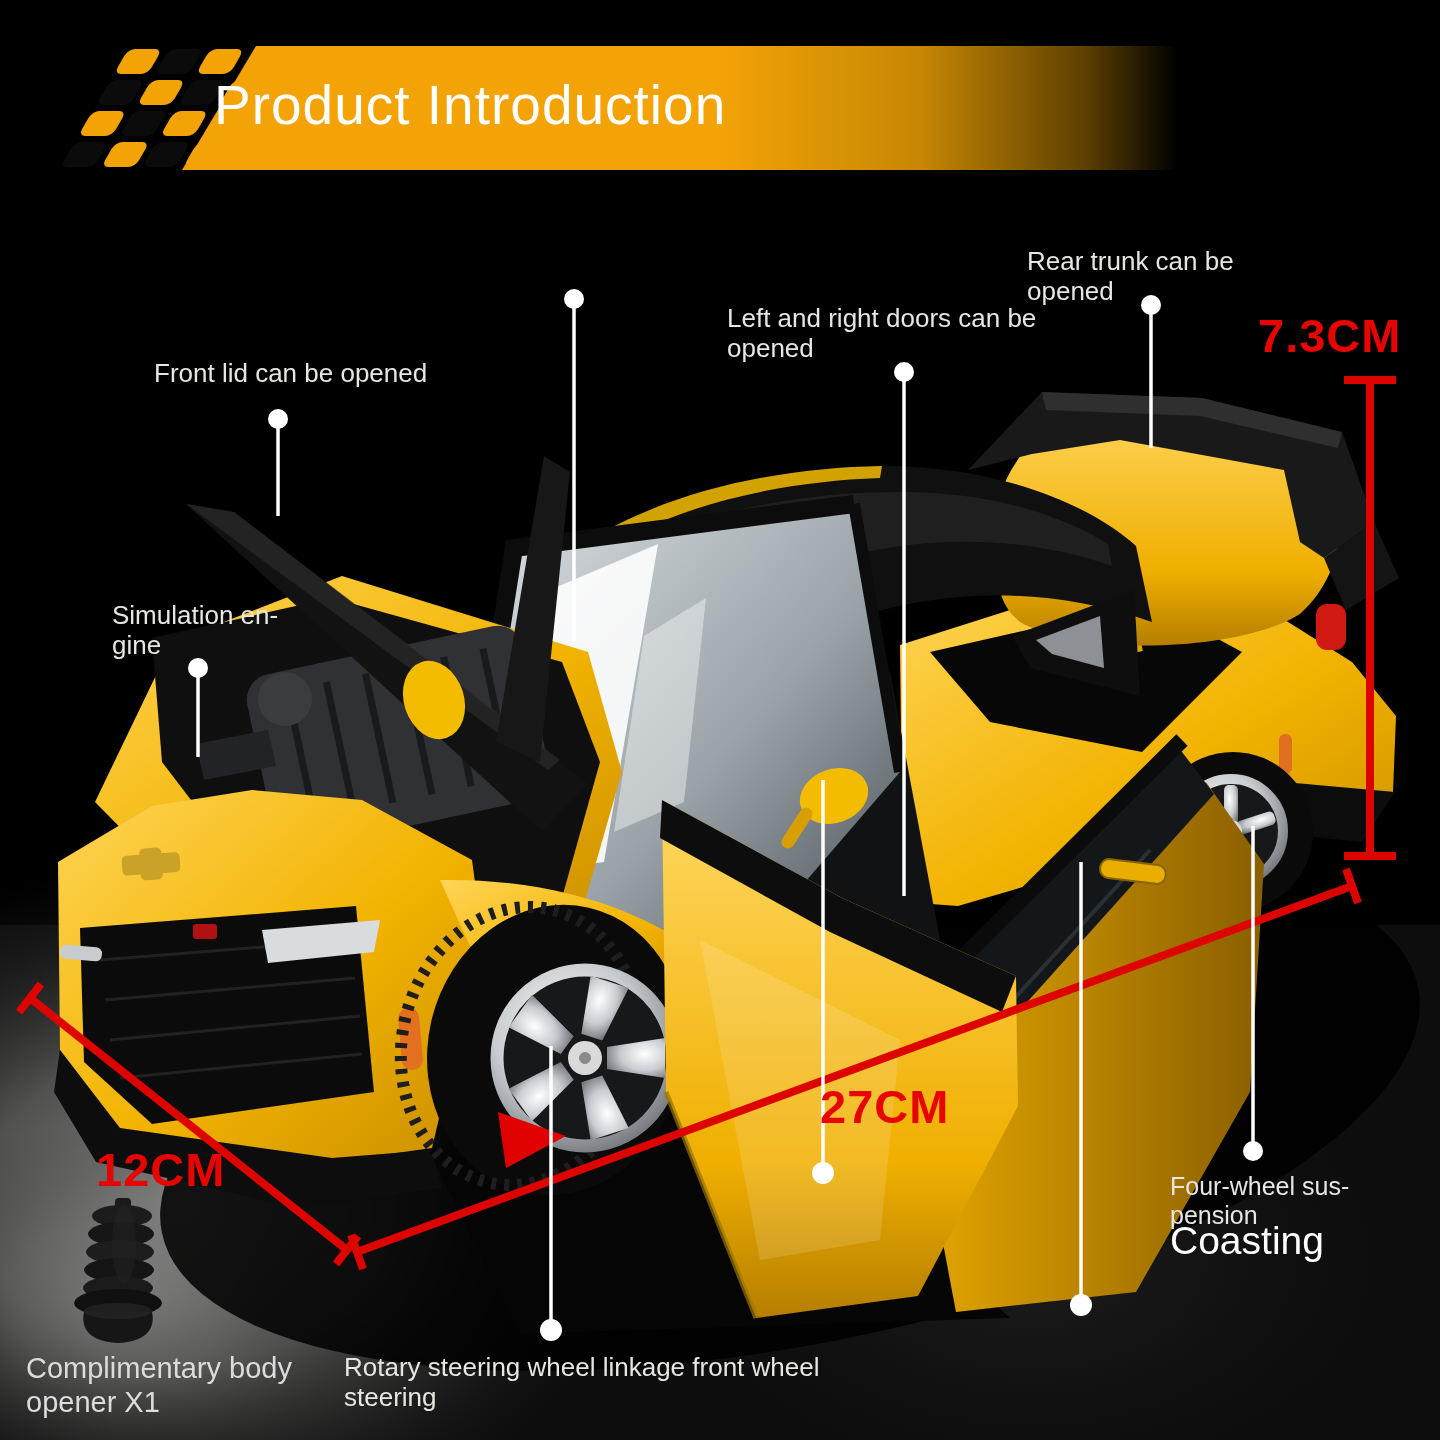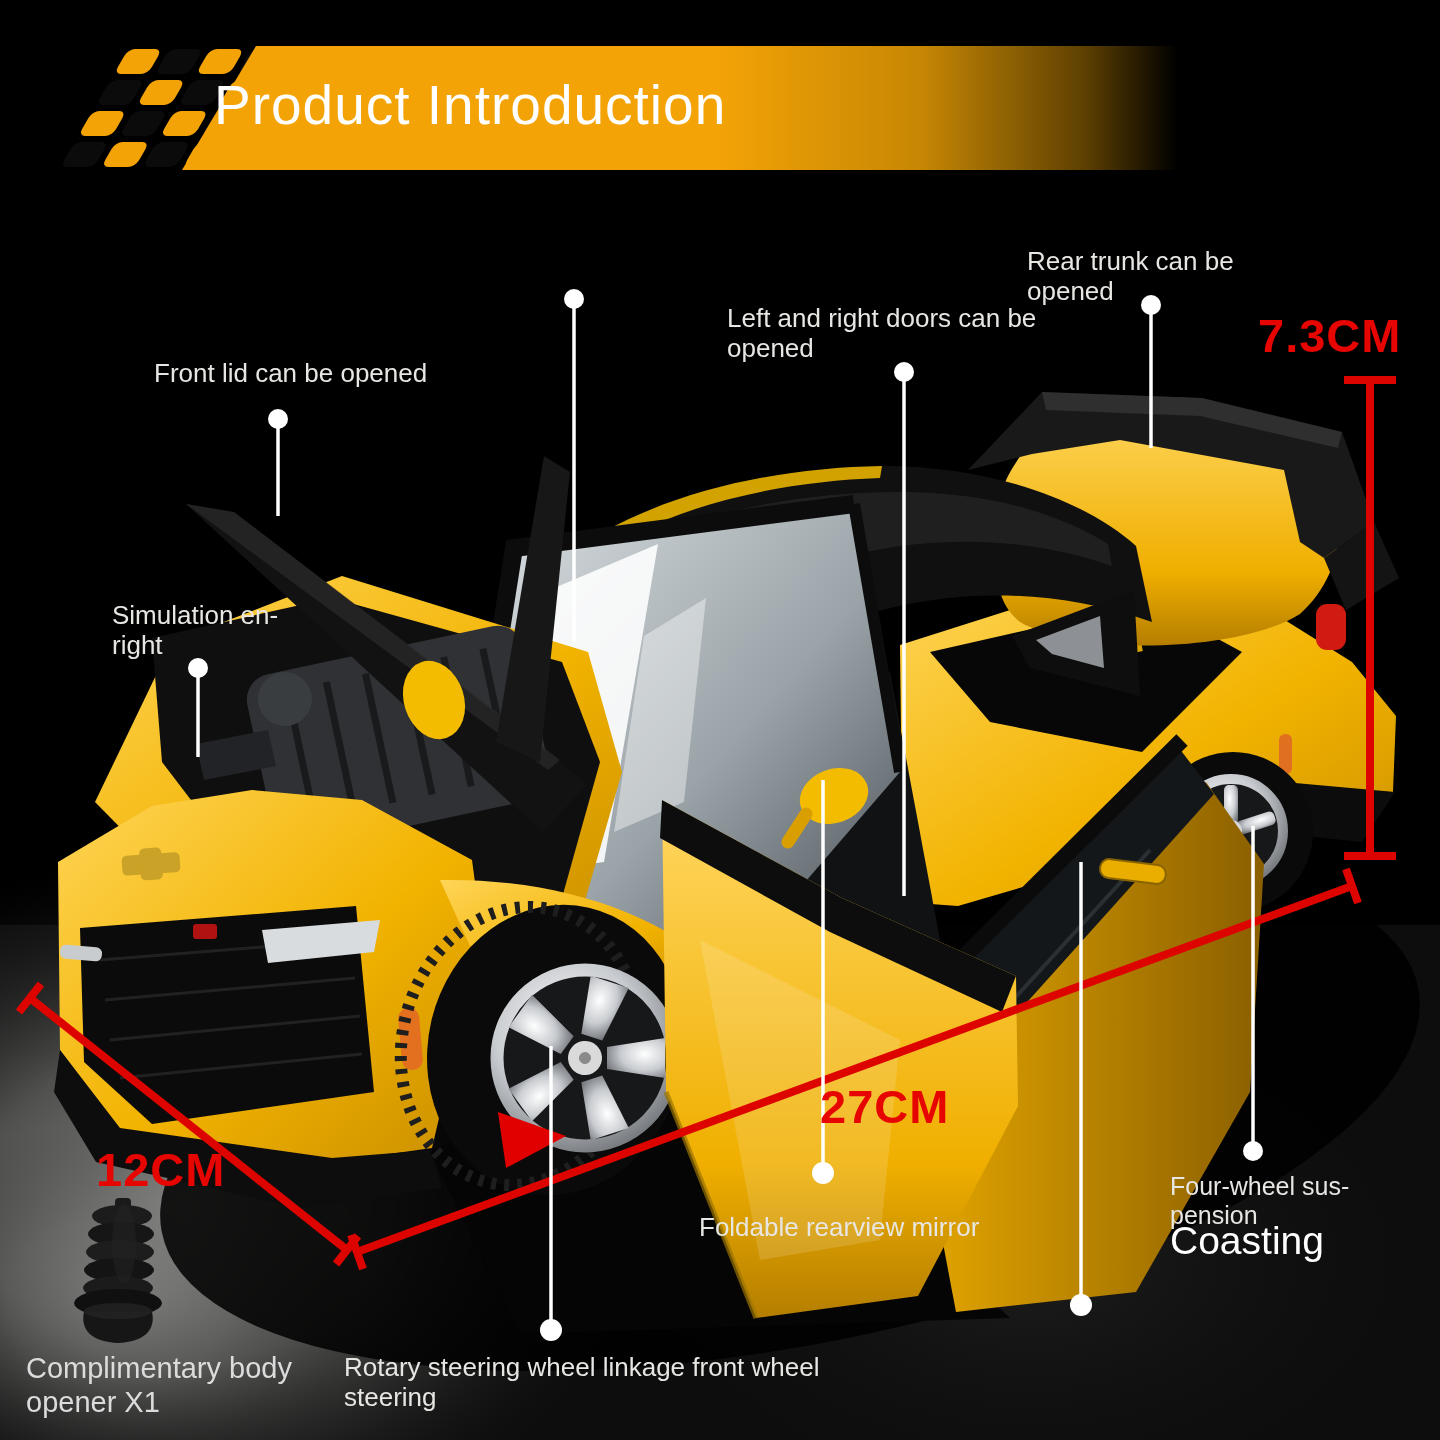--- a/index.html
+++ b/index.html
@@ -322,24 +322,23 @@
     <div class="orange"></div>
     <h1>Product Introduction</h1>
   </div>
 
   <div class="label" style="left:727px;top:303px;">Left and right doors can be
 opened</div>
   <div class="label" style="left:1027px;top:246px;">Rear trunk can be
 opened</div>
   <div class="label" style="left:154px;top:358px;">Front lid can be opened</div>
   <div class="label" style="left:112px;top:600px;">Simulation en-
-right</div>
+gine</div>
   <div class="label" style="left:344px;top:1352px;">Rotary steering wheel linkage front wheel
 steering</div>
-  <div class="label" style="left:699px;top:1212px;">Foldable rearview mirror</div>
   <div class="label small" style="left:1170px;top:1172px;">Four-wheel sus-
 pension</div>
   <div class="label big" style="left:1170px;top:1218px;">Coasting</div>
   <div class="label opener" style="left:26px;top:1352px;">Complimentary body
 opener X1</div>
 
   <div class="label dim" style="left:1258px;top:312px;">7.3CM</div>
   <div class="label dim" style="left:820px;top:1083px;">27CM</div>
   <div class="label dim" style="left:96px;top:1146px;">12CM</div>
 

